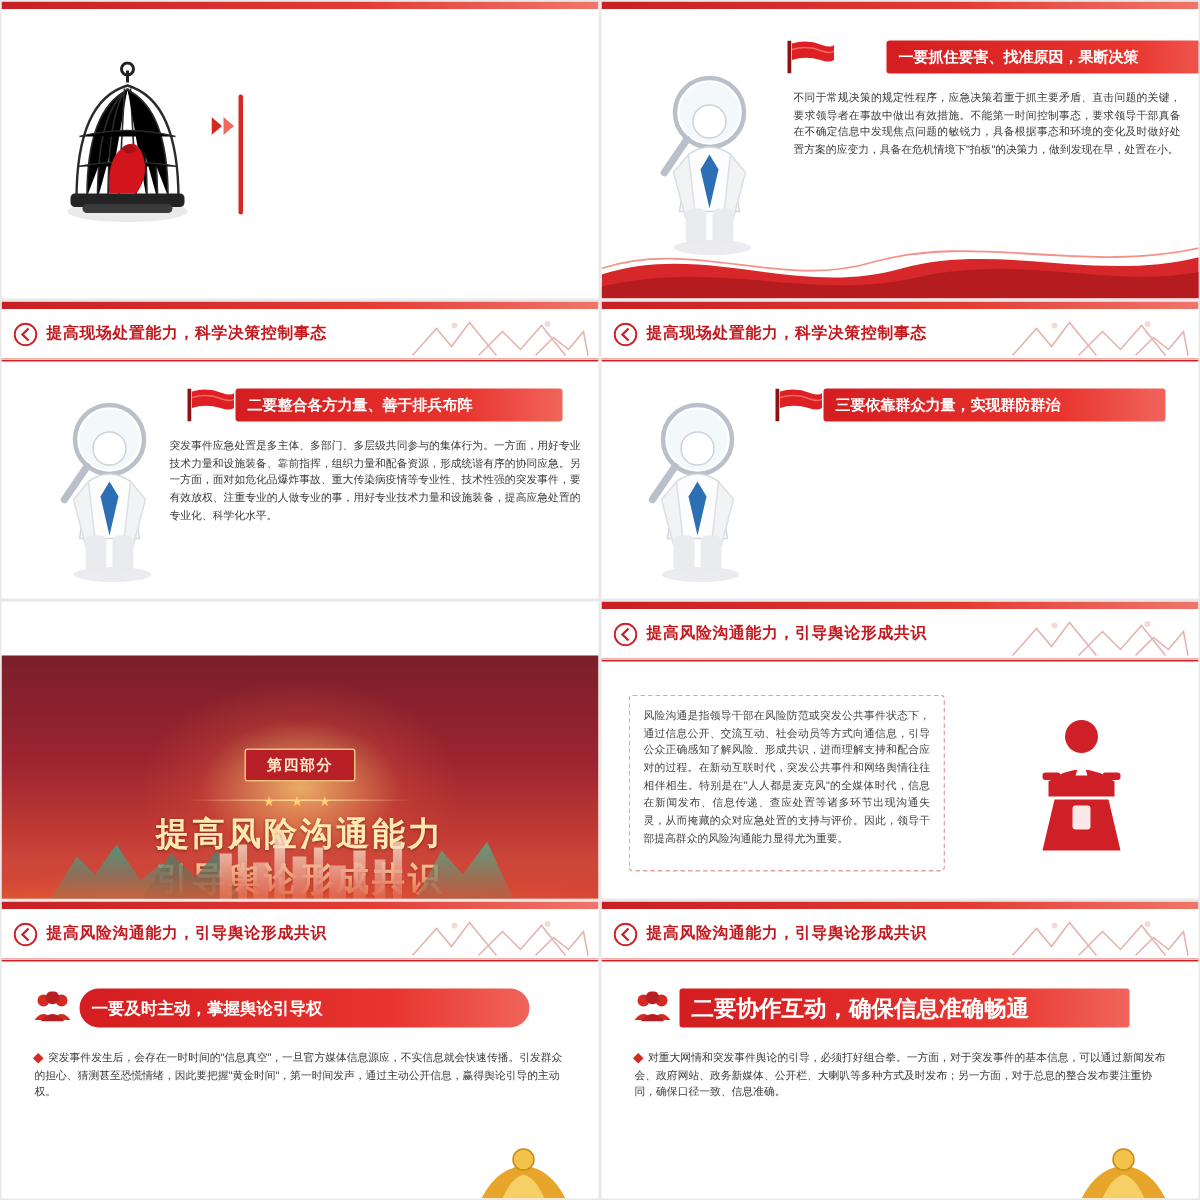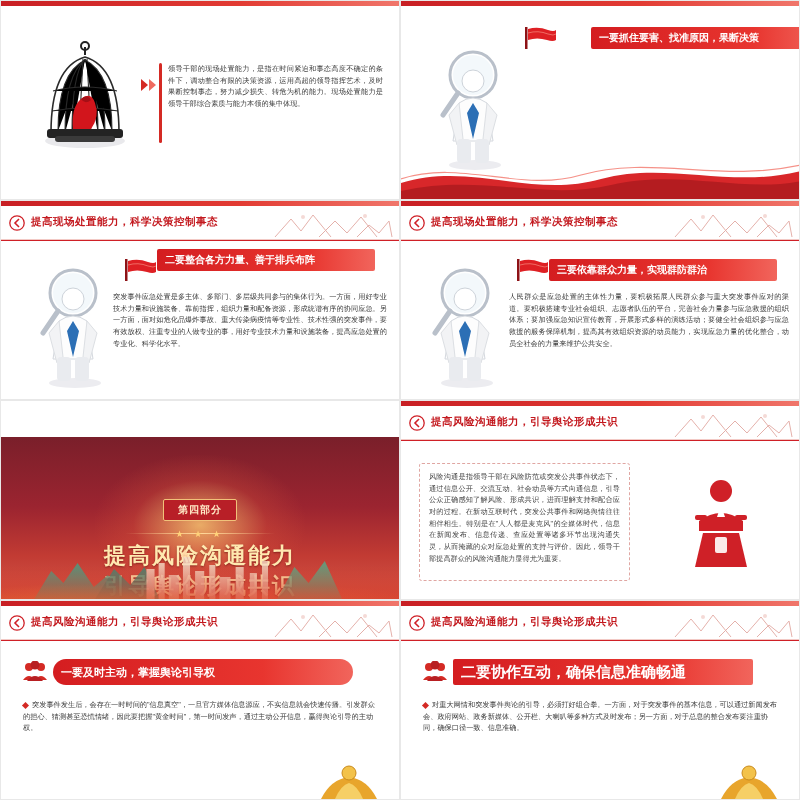--- a/index.html
+++ b/index.html
@@ -78,21 +78,20 @@
     </div>
 
     <div class="fig" style="left:140px;top:76px;">
       <svg width="16" height="12" viewBox="0 0 16 12">
           <path d="M0 0 L7 6 L0 12 Z" fill="#d42a24"></path>
           <path d="M8 0 L15 6 L8 12 Z" fill="#ef6a5f"></path>
         </svg>
     </div>
 
     <div class="leftbar" style="left:158px;top:62px;height:80px;"></div>
-    <div class="txtbox" style="left:167px;top:62px;width:215px;">领导干部的现场处置能力，是指在时间紧迫和事态高度不确定的条件下，调动整合有限的决策资源，运用高超的领导指挥艺术，及时果断控制事态，努力减少损失、转危为机的能力。现场处置能力是领导干部综合素质与能力本领的集中体现。</div>
   </div>
 
   <div class="slide">
     <div class="topbar"></div>
 
     <div class="fig" style="left:28px;top:40px;width:86px;height:130px;">
       <svg width="86" height="130" viewBox="0 0 86 130">
         <ellipse cx="46" cy="124" rx="26" ry="5" fill="#ececf0"></ellipse>
         <circle cx="44" cy="34" r="23" fill="none" stroke="#b9c0ca" stroke-width="3"></circle>
         <circle cx="44" cy="34" r="20" fill="#e9f2f8" opacity=".55"></circle>
@@ -109,20 +108,21 @@
 
     <div class="flagicon" style="left:122px;top:26px;">
       <svg width="34" height="22" viewBox="0 0 34 22">
         <rect x="2" y="0" width="2.5" height="22" fill="#8d1216"></rect>
         <path d="M5 2 q10 -3 20 1 q6 2 8 0 l0 10 q-3 2 -9 0 q-10 -3 -19 0 z" fill="#de2024"></path>
         <path d="M5 6 q10 -3 20 1 q6 2 8 0" fill="none" stroke="#f06a62" stroke-width="1"></path>
       </svg>
     </div>
     <div class="pill" style="left:156px;top:26px;width:232px;margin-left:34px;">一要抓住要害、找准原因，果断决策</div>
 
+    <div class="txtbox" style="left:128px;top:58px;width:258px;">不同于常规决策的规定性程序，应急决策着重于抓主要矛盾、直击问题的关键，要求领导者在事故中做出有效措施。不能第一时间控制事态，要求领导干部真备在不确定信息中发现焦点问题的敏锐力，具备根据事态和环境的变化及时做好处置方案的应变力，具备在危机情境下"拍板"的决策力，做到发现在早，处置在小。</div>
 
     <div class="silk">
       <svg width="400" height="46" viewBox="0 0 400 46" preserveAspectRatio="none">
         <path d="M0 30 C70 8 130 46 200 26 C265 8 330 36 400 18 L400 46 L0 46 Z" fill="#d8272a"></path>
         <path d="M0 38 C80 20 140 48 210 32 C280 16 340 40 400 28 L400 46 L0 46 Z" fill="#b41c20"></path>
         <path d="M0 26 C60 6 120 40 180 22 C250 2 320 30 400 12" fill="none" stroke="#f2756a" stroke-width="1.2" opacity=".8"></path>
       </svg>
     </div>
   </div>
 
@@ -168,21 +168,21 @@
       </svg>
     </div>
 
     <div class="flagicon" style="left:122px;top:58px;">
       <svg width="34" height="22" viewBox="0 0 34 22">
         <rect x="2" y="0" width="2.5" height="22" fill="#8d1216"></rect>
         <path d="M5 2 q10 -3 20 1 q6 2 8 0 l0 10 q-3 2 -9 0 q-10 -3 -19 0 z" fill="#de2024"></path>
         <path d="M5 6 q10 -3 20 1 q6 2 8 0" fill="none" stroke="#f06a62" stroke-width="1"></path>
       </svg>
     </div>
-    <div class="pill" style="left:156px;top:48px;width:218px;">二要整合各方力量、善于排兵布阵</div>
+    <div class="pill" style="left:156px;top:58px;width:218px;">二要整合各方力量、善于排兵布阵</div>
 
     <div class="txtbox" style="left:112px;top:90px;width:274px;">突发事件应急处置是多主体、多部门、多层级共同参与的集体行为。一方面，用好专业技术力量和设施装备、靠前指挥，组织力量和配备资源，形成统谐有序的协同应急。另一方面，面对如危化品爆炸事故、重大传染病疫情等专业性、技术性强的突发事件，要有效放权、注重专业的人做专业的事，用好专业技术力量和设施装备，提高应急处置的专业化、科学化水平。</div>
   </div>
 
   <div class="slide">
     <div class="topbar"></div>
     <div class="hdr">
       <div class="chev">
         <svg width="16" height="16" viewBox="0 0 16 16">
             <circle cx="8" cy="8" r="7.2" fill="none" stroke="#cf2027" stroke-width="1.3"></circle>
@@ -224,21 +224,20 @@
 
     <div class="flagicon" style="left:114px;top:58px;">
       <svg width="34" height="22" viewBox="0 0 34 22">
         <rect x="2" y="0" width="2.5" height="22" fill="#8d1216"></rect>
         <path d="M5 2 q10 -3 20 1 q6 2 8 0 l0 10 q-3 2 -9 0 q-10 -3 -19 0 z" fill="#de2024"></path>
         <path d="M5 6 q10 -3 20 1 q6 2 8 0" fill="none" stroke="#f06a62" stroke-width="1"></path>
       </svg>
     </div>
     <div class="pill" style="left:148px;top:58px;width:228px;">三要依靠群众力量，实现群防群治</div>
 
-    <div class="txtbox" style="left:108px;top:90px;width:280px;">人民群众是应急处置的主体性力量，要积极拓展人民群众参与重大突发事件应对的渠道。要积极搭建专业社会组织、志愿者队伍的平台，完善社会力量参与应急救援的组织体系；要加强应急知识宣传教育，开展形式多样的演练活动；要健全社会组织参与应急救援的服务保障机制，提高其有效组织资源的动员能力，实现应急力量的优化整合，动员全社会的力量来维护公共安全。</div>
   </div>
 
   <div class="slide">
     <div class="sec">
       <div class="glow"></div>
       <div class="part">第四部分</div>
       <div class="rule" style="top:96px;"></div>
       <div class="stars">★ ★ ★</div>
       <div class="t1">提高风险沟通能力</div>
       <div class="t2">引导舆论形成共识</div>

